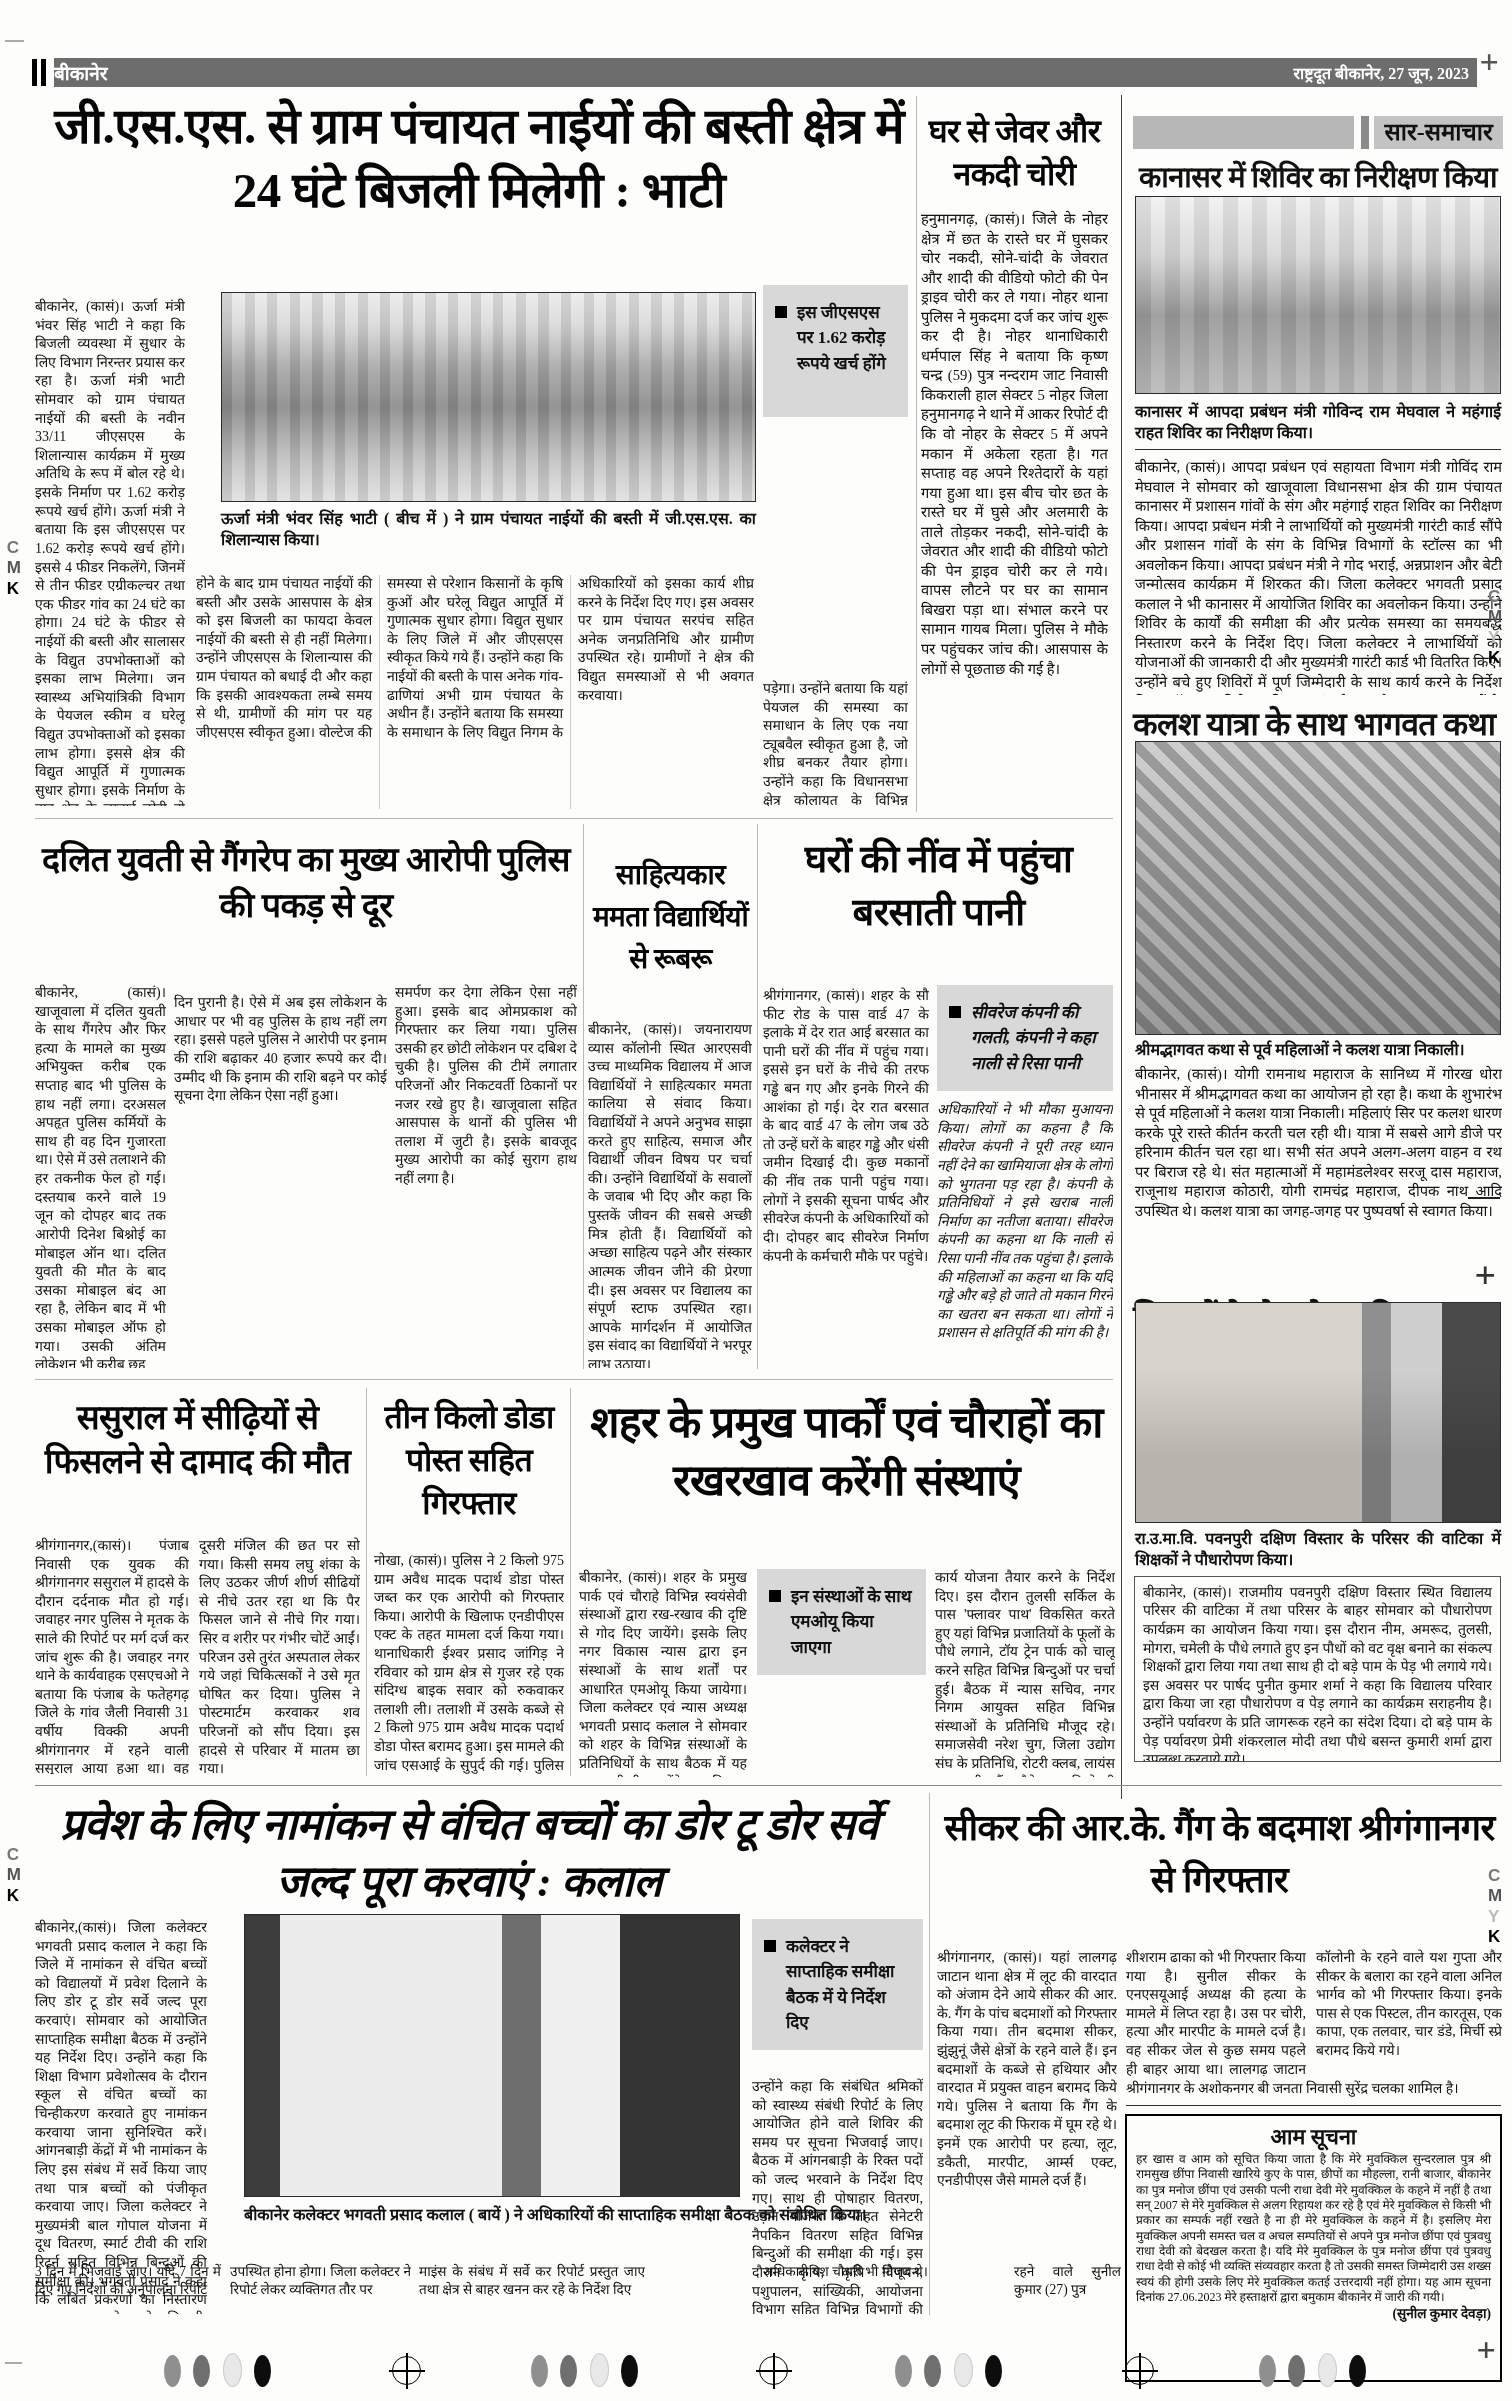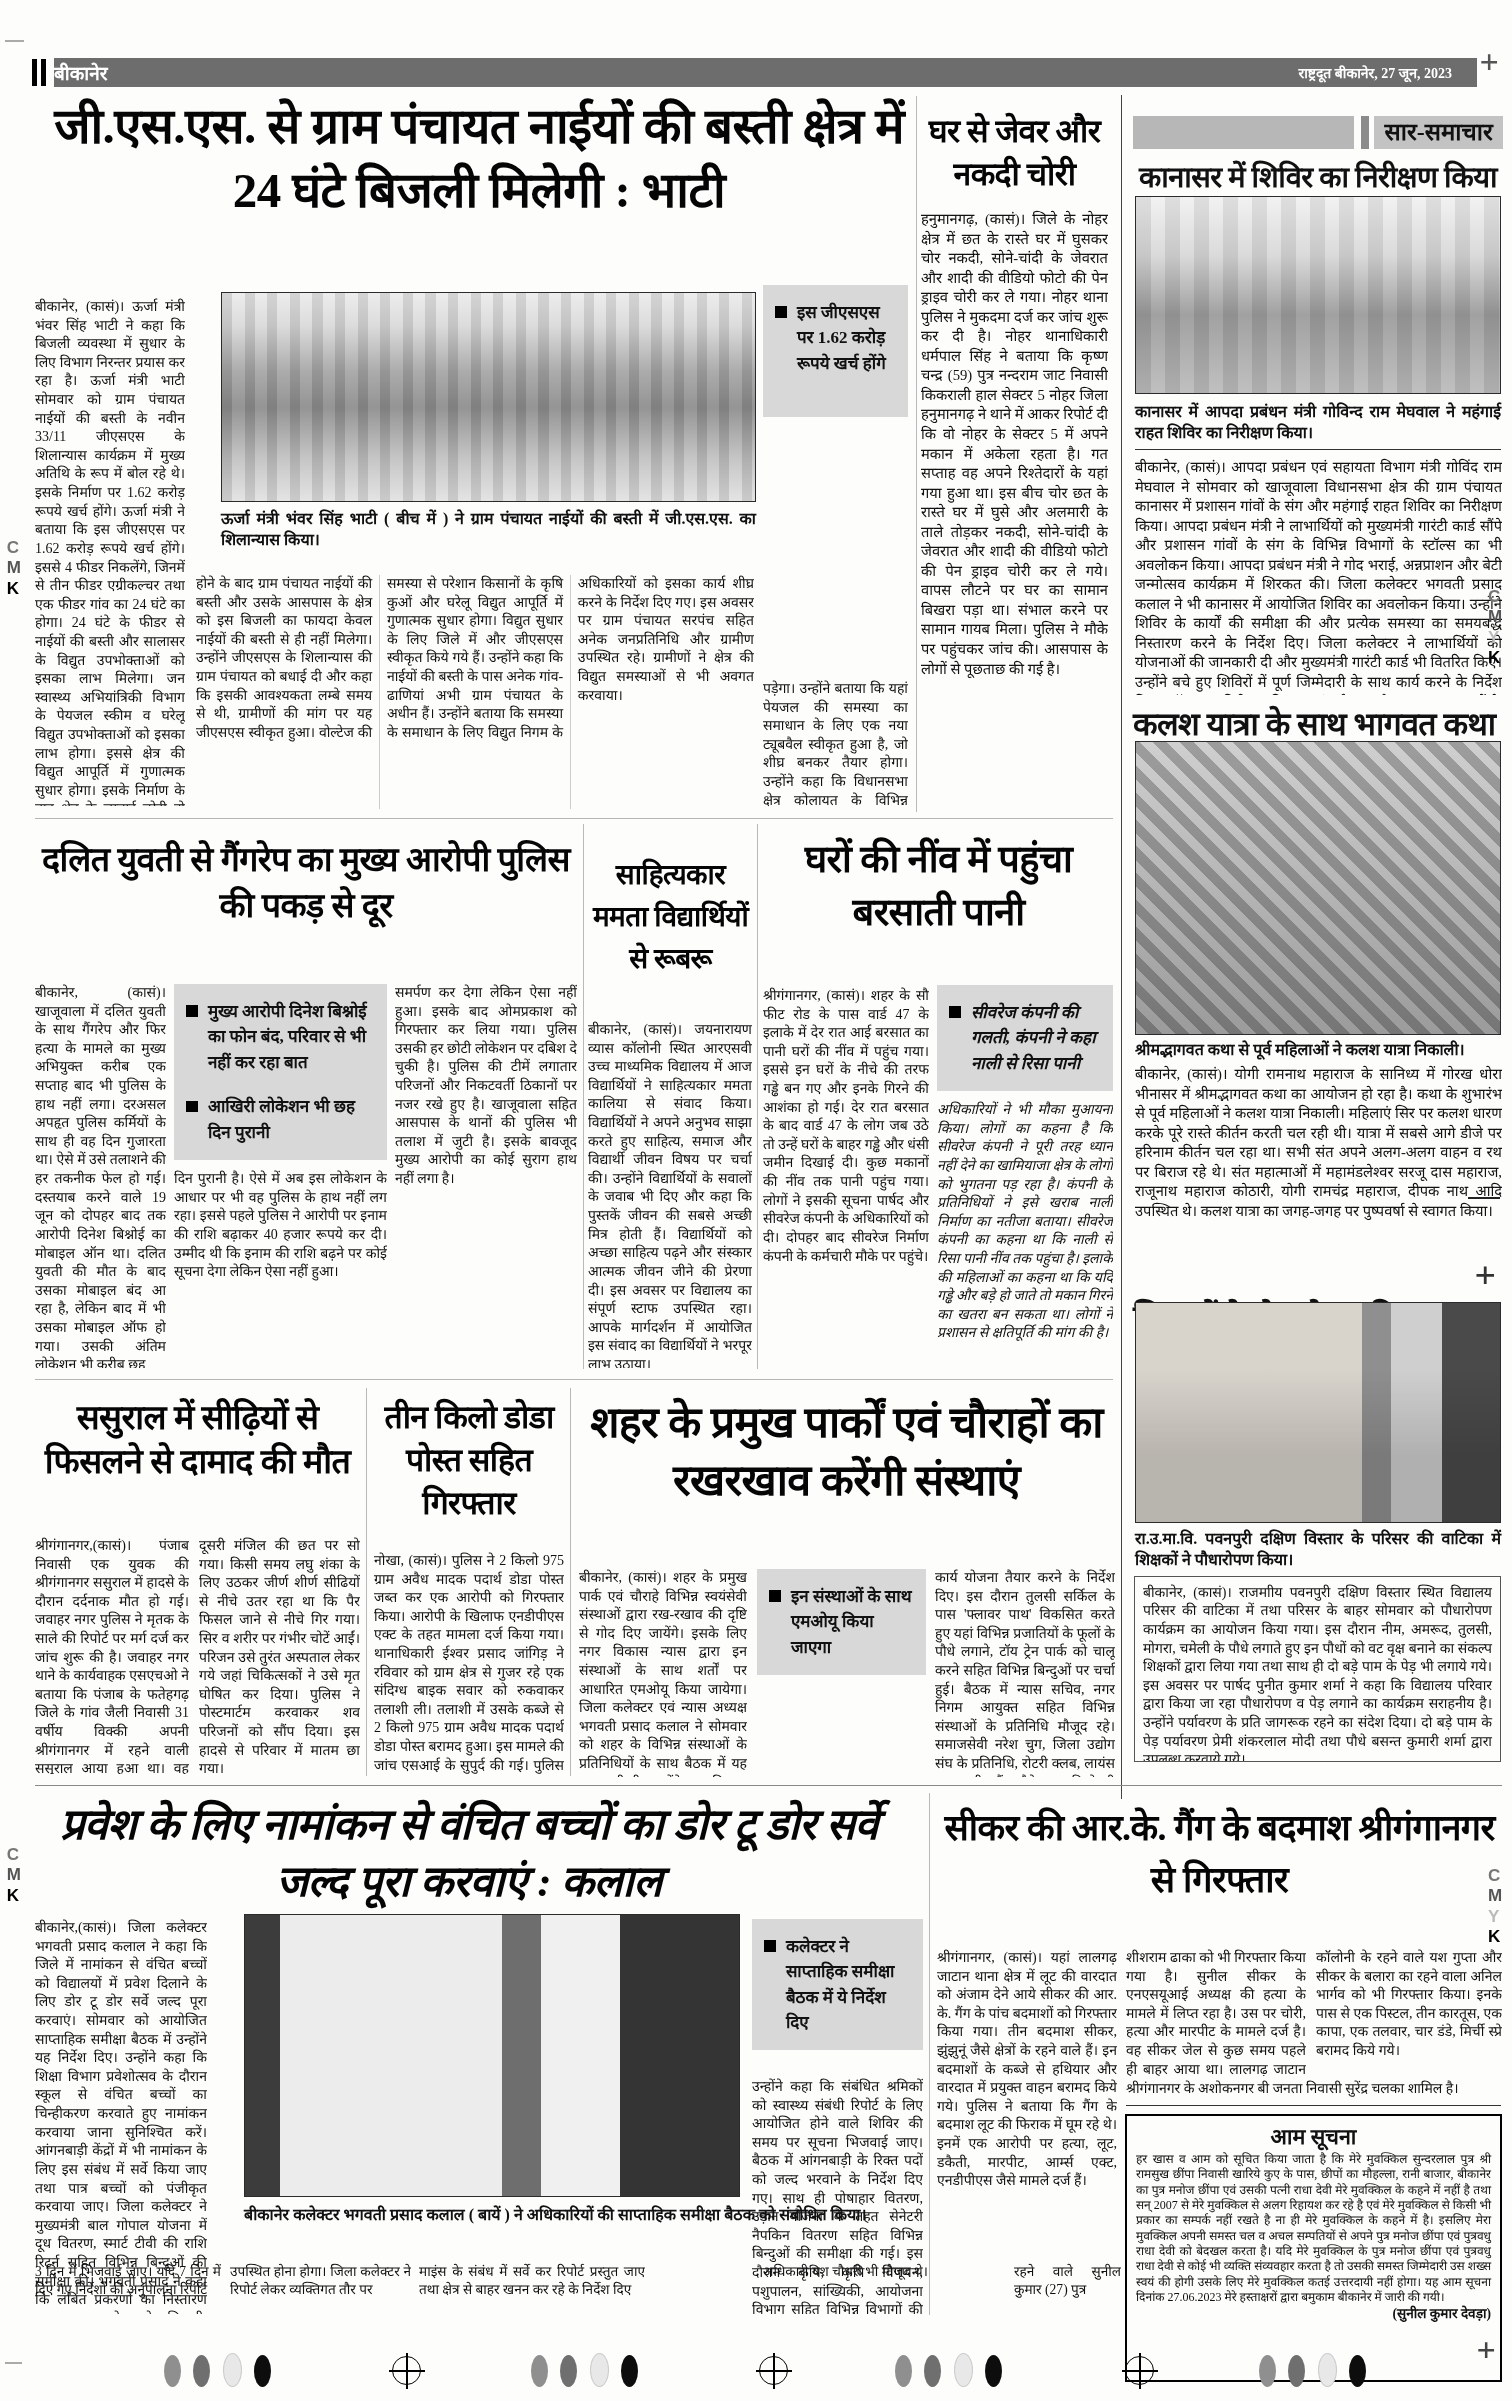--- a/index.html
+++ b/index.html
@@ -48,21 +48,21 @@
   <div class="abs mark" style="left:1475px;top:1254px;font-size:34px;color:#333;">+</div>
   <div class="abs mark" style="left:4.5px;top:2362px;width:17px;height:2.3px;background:#aaa;"></div>
   <div class="abs mark" style="left:1477px;top:2332px;font-size:30.5px;color:#444;">+</div>
 
   <span class="abs" style="left:32px;top:59px;width:14.7px;height:27px;">
     <span style="position:absolute;left:0;top:0;width:5.1px;height:27px;background:#000;"></span>
     <span style="position:absolute;left:8.5px;top:0;width:5.1px;height:27px;background:#000;"></span>
   </span>
   <div class="abs" style="left:54px;top:58px;width:1423px;height:29px;background:#6d6d6d;color:#fff;display:flex;align-items:center;">
     <span style="position:absolute;left:0;right:0;text-align:left;font-weight:bold;font-size:19px;">बीकानेर</span>
-    <span style="margin-left:auto;padding-right:25px;font-weight:bold;font-size:14px;position:relative;">राष्ट्रदूत बीकानेर, 27 जून, 2023</span>
+    <span style="margin-left:auto;padding-right:8px;font-weight:bold;font-size:16px;position:relative;">राष्ट्रदूत बीकानेर, 27 जून, 2023</span>
   </div>
 
   <div class="abs hl" style="left:40px;top:95px;width:878px;font-size:49px;line-height:1.3;">जी.एस.एस. से ग्राम पंचायत नाईयों की बस्ती क्षेत्र में 24 घंटे बिजली मिलेगी : भाटी</div>
 
   <div class="abs body-txt" style="left:35px;top:298px;width:150px;height:508px;font-size:14px;">बीकानेर, (कासं)। ऊर्जा मंत्री भंवर सिंह भाटी ने कहा कि बिजली व्यवस्था में सुधार के लिए विभाग निरन्तर प्रयास कर रहा है। ऊर्जा मंत्री भाटी सोमवार को ग्राम पंचायत नाईयों की बस्ती के नवीन 33/11 जीएसएस के शिलान्यास कार्यक्रम में मुख्य अतिथि के रूप में बोल रहे थे। इसके निर्माण पर 1.62 करोड़ रूपये खर्च होंगे। ऊर्जा मंत्री ने बताया कि इस जीएसएस पर 1.62 करोड़ रूपये खर्च होंगे। इससे 4 फीडर निकलेंगे, जिनमें से तीन फीडर एग्रीकल्चर तथा एक फीडर गांव का 24 घंटे का होगा। 24 घंटे के फीडर से नाईयों की बस्ती और सालासर के विद्युत उपभोक्ताओं को इसका लाभ मिलेगा। जन स्वास्थ्य अभियांत्रिकी विभाग के पेयजल स्कीम व घरेलू विद्युत उपभोक्ताओं को इसका लाभ होगा। इससे क्षेत्र की विद्युत आपूर्ति में गुणात्मक सुधार होगा। इसके निर्माण के बाद क्षेत्र के लम्बाई छोटी हो जायेगी, जिससे गुणवत्तापूर्ण बिजली मिलेगी। ऊर्जा मंत्री ने कहा कि नाईयों की बस्ती में कुछ समय पहले नवीन जीएसएस स्वीकृत किया गया था। इसका शिलान्यास आज हुआ है। इसका निर्माण पूरा</div>
 
   <div class="abs photo ph-lead" style="left:221px;top:292px;width:535px;height:210px;"></div>
   <div class="abs cap" style="left:221px;top:509px;width:535px;">ऊर्जा मंत्री भंवर सिंह भाटी ( बीच में ) ने ग्राम पंचायत नाईयों की बस्ती में जी.एस.एस. का शिलान्यास किया।</div>
 
   <div class="abs graybox" style="left:763px;top:285px;width:145px;box-sizing:border-box;">
@@ -100,30 +100,20 @@
 
   <div class="abs rail-hl" style="left:1133px;top:1294px;width:370px;font-size:32px;text-align:left;">शिक्षकों ने पौधारोपण किया</div>
   <div class="abs photo ph-plant" style="left:1135px;top:1302px;width:366px;height:221px;"></div>
   <div class="abs cap" style="left:1135px;top:1529px;width:366px;">रा.उ.मा.वि. पवनपुरी दक्षिण विस्तार के परिसर की वाटिका में शिक्षकों ने पौधारोपण किया।</div>
   <div class="abs body-txt" style="left:1134px;top:1576px;width:367px;height:186px;font-size:14px;border:1.1px solid #555;box-sizing:border-box;padding:6.8px 8px;">बीकानेर, (कासं)। राजमाीय पवनपुरी दक्षिण विस्तार स्थित विद्यालय परिसर की वाटिका में तथा परिसर के बाहर सोमवार को पौधारोपण कार्यक्रम का आयोजन किया गया। इस दौरान नीम, अमरूद, तुलसी, मोगरा, चमेली के पौधे लगाते हुए इन पौधों को वट वृक्ष बनाने का संकल्प शिक्षकों द्वारा लिया गया तथा साथ ही दो बड़े पाम के पेड़ भी लगाये गये। इस अवसर पर पार्षद पुनीत कुमार शर्मा ने कहा कि विद्यालय परिवार द्वारा किया जा रहा पौधारोपण व पेड़ लगाने का कार्यक्रम सराहनीय है। उन्होंने पर्यावरण के प्रति जागरूक रहने का संदेश दिया। दो बड़े पाम के पेड़ पर्यावरण प्रेमी शंकरलाल मोदी तथा पौधे बसन्त कुमारी शर्मा द्वारा उपलब्ध करवाये गये।</div>
 
   <div class="abs hline" style="left:35px;top:818px;width:1078px;"></div>
   <div class="abs hl" style="left:35px;top:837px;width:542px;font-size:34px;line-height:1.35;">दलित युवती से गैंगरेप का मुख्य आरोपी पुलिस की पकड़ से दूर</div>
   <div class="abs body-txt" style="left:35px;top:984px;width:131px;height:384px;font-size:14px;">बीकानेर, (कासं)। खाजूवाला में दलित युवती के साथ गैंगरेप और फिर हत्या के मामले का मुख्य अभियुक्त करीब एक सप्ताह बाद भी पुलिस के हाथ नहीं लगा। दरअसल अपहृत पुलिस कर्मियों के साथ ही वह दिन गुजारता था। ऐसे में उसे तलाशने की हर तकनीक फेल हो गई। दस्तयाब करने वाले 19 जून को दोपहर बाद तक आरोपी दिनेश बिश्नोई का मोबाइल ऑन था। दलित युवती की मौत के बाद उसका मोबाइल बंद आ रहा है, लेकिन बाद में भी उसका मोबाइल ऑफ हो गया। उसकी अंतिम लोकेशन भी करीब छह</div>
   <div class="abs" style="left:174px;top:984px;width:213px;height:384px;overflow:hidden;">
-    <div class="graybox" style="box-sizing:border-box;">
-      <div class="gb-item" style="margin-bottom:19px;">
-          <span class="sq"></span>
-        <span>मुख्य आरोपी दिनेश बिश्नोई का फोन बंद, परिवार से भी नहीं कर रहा बात</span>
-        </div>
-      <div class="gb-item">
-          <span class="sq"></span>
-        <span>आखिरी लोकेशन भी छह दिन पुरानी</span>
-        </div>
-    </div>
     <div class="body-txt" style="margin-top:10.2px;font-size:14px;">दिन पुरानी है। ऐसे में अब इस लोकेशन के आधार पर भी वह पुलिस के हाथ नहीं लग रहा। इससे पहले पुलिस ने आरोपी पर इनाम की राशि बढ़ाकर 40 हजार रूपये कर दी। उम्मीद थी कि इनाम की राशि बढ़ने पर कोई सूचना देगा लेकिन ऐसा नहीं हुआ।</div>
   </div>
   <div class="abs body-txt" style="left:395px;top:984px;width:182px;height:384px;font-size:14px;">समर्पण कर देगा लेकिन ऐसा नहीं हुआ। इसके बाद ओमप्रकाश को गिरफ्तार कर लिया गया। पुलिस उसकी हर छोटी लोकेशन पर दबिश दे चुकी है। पुलिस की टीमें लगातार परिजनों और निकटवर्ती ठिकानों पर नजर रखे हुए है। खाजूवाला सहित आसपास के थानों की पुलिस भी तलाश में जुटी है। इसके बावजूद मुख्य आरोपी का कोई सुराग हाथ नहीं लगा है।</div>
 
   <div class="abs vline" style="left:583px;top:824px;height:545px;"></div>
   <div class="abs hl" style="left:588px;top:854px;width:165px;font-size:28px;line-height:1.5;">साहित्यकार ममता विद्यार्थियों से रूबरू</div>
   <div class="abs body-txt" style="left:588px;top:1021px;width:164px;height:347px;font-size:14px;">बीकानेर, (कासं)। जयनारायण व्यास कॉलोनी स्थित आरएसवी उच्च माध्यमिक विद्यालय में आज विद्यार्थियों ने साहित्यकार ममता कालिया से संवाद किया। विद्यार्थियों ने अपने अनुभव साझा करते हुए साहित्य, समाज और विद्यार्थी जीवन विषय पर चर्चा की। उन्होंने विद्यार्थियों के सवालों के जवाब भी दिए और कहा कि पुस्तकें जीवन की सबसे अच्छी मित्र होती हैं। विद्यार्थियों को अच्छा साहित्य पढ़ने और संस्कार आत्मक जीवन जीने की प्रेरणा दी। इस अवसर पर विद्यालय का संपूर्ण स्टाफ उपस्थित रहा। आपके मार्गदर्शन में आयोजित इस संवाद का विद्यार्थियों ने भरपूर लाभ उठाया।</div>
   <div class="abs vline" style="left:757px;top:824px;height:545px;"></div>
 
   <div class="abs hl" style="left:763px;top:833px;width:351px;font-size:38px;line-height:1.4;">घरों की नींव में पहुंचा बरसाती पानी</div>

